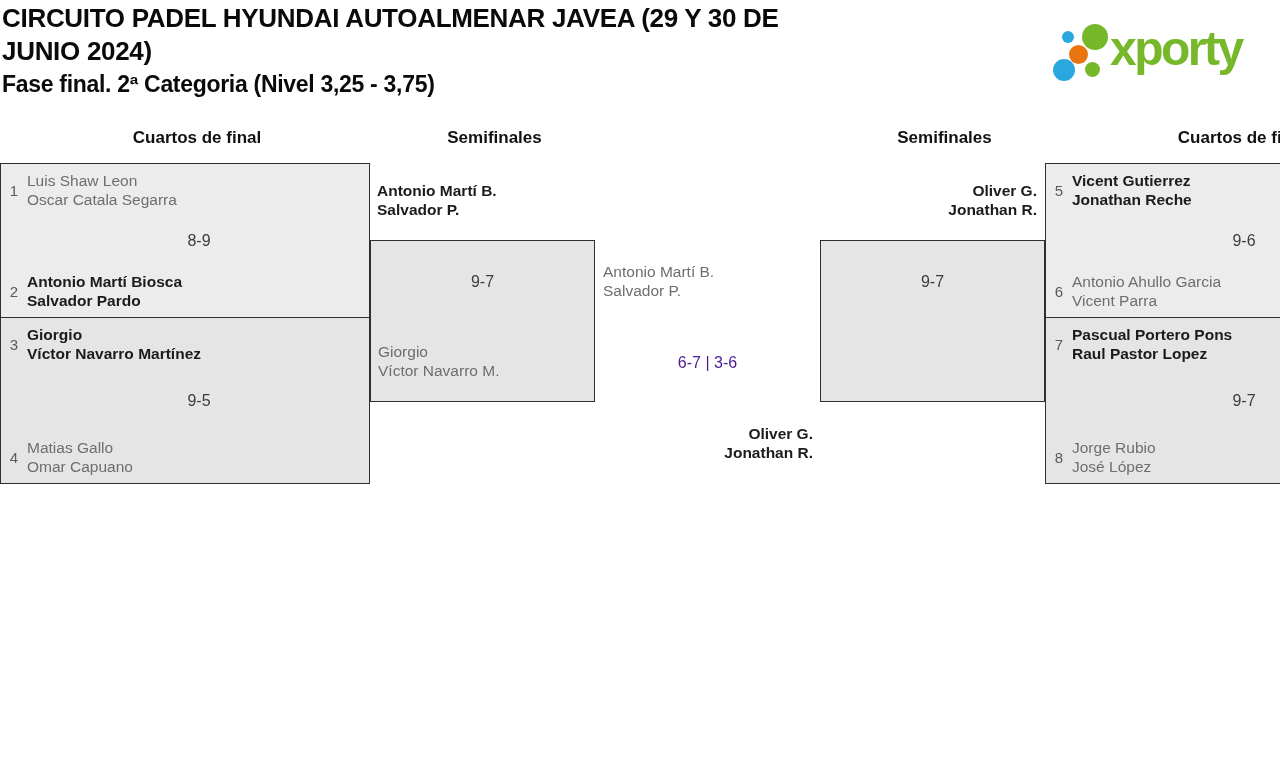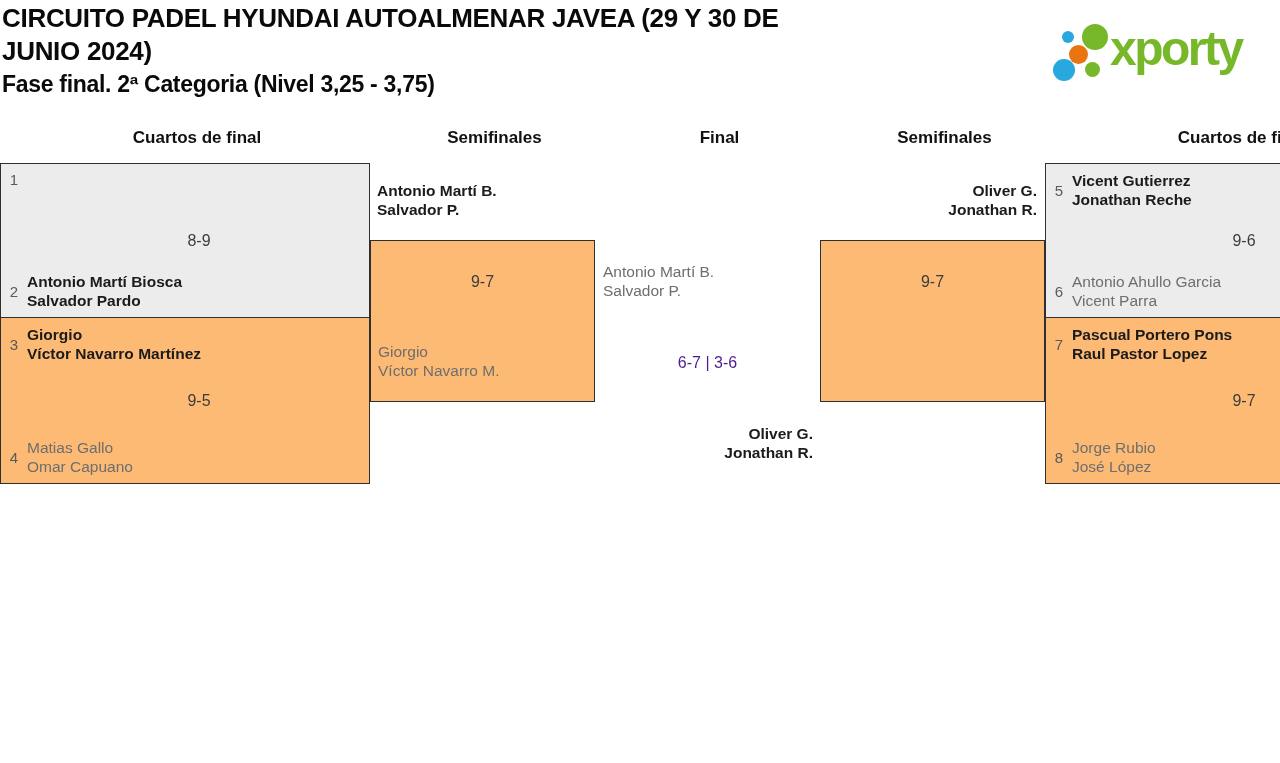--- a/index.html
+++ b/index.html
@@ -37,21 +37,21 @@
   .round-h {
     position:absolute; top:128px; text-align:center;
     font-size:17px; font-weight:bold; color:#111;padding-left:24px;
   }
   .rh1 { left:0;      width:370px; }
   .rh2 { left:370px;  width:225px; }
   .rh3 { left:595px;  width:225px; }
   .rh4 { left:820px;  width:225px; }
   .rh5 { left:1045px; width:370px; }
   
-  .box { position:absolute; border:1px solid #2f2f2f; background:#fdba74; cursor:pointer; }
+  .box { position:absolute; border:1px solid #2f2f2f; background:#e5e5e5; cursor:pointer; }
   .box.gray { background:#ececec; }
   .qf-l1 { left:0;      top:163px; width:370px; height:155px; }
   .qf-l2 { left:0;      top:317px; width:370px; height:167px; }
   .sf-l  { left:370px;  top:240px; width:225px; height:162px; }
   .sf-r  { left:820px;  top:240px; width:225px; height:162px; }
   .qf-r1 { left:1045px; top:163px; width:370px; height:155px; }
   .qf-r2 { left:1045px; top:317px; width:370px; height:167px; }
   
   .team-row { position:absolute; left:0; right:0; display:flex; align-items:center; }
   .team-row.t { top:7px; }
@@ -90,27 +90,30 @@
     <span class="dot dot-blue-sm"></span>
     <span class="dot dot-green-lg"></span>
     <span class="dot dot-orange"></span>
     <span class="dot dot-blue-lg"></span>
     <span class="dot dot-green-sm"></span>
     <span class="logo-text">xporty</span>
   </div>
 
   <div class="round-h rh1">Cuartos de final</div>
   <div class="round-h rh2">Semifinales</div>
-  <div class="round-h rh3">Final</div>
   <div class="round-h rh4">Semifinales</div>
   <div class="round-h rh5">Cuartos de final</div>
 
   <div class="box gray qf-l1">
     <div class="team-row t">
       <span class="seed">1</span>
+      <span class="names loser">
+        <div>Luis Shaw Leon</div>
+        <div>Oscar Catala Segarra</div>
+      </span>
     </div>
     <div class="score">8-9</div>
     <div class="team-row b">
       <span class="seed">2</span>
       <span class="names winner">
         <div>Antonio Martí Biosca</div>
         <div>Salvador Pardo</div>
       </span>
     </div>
   </div>

